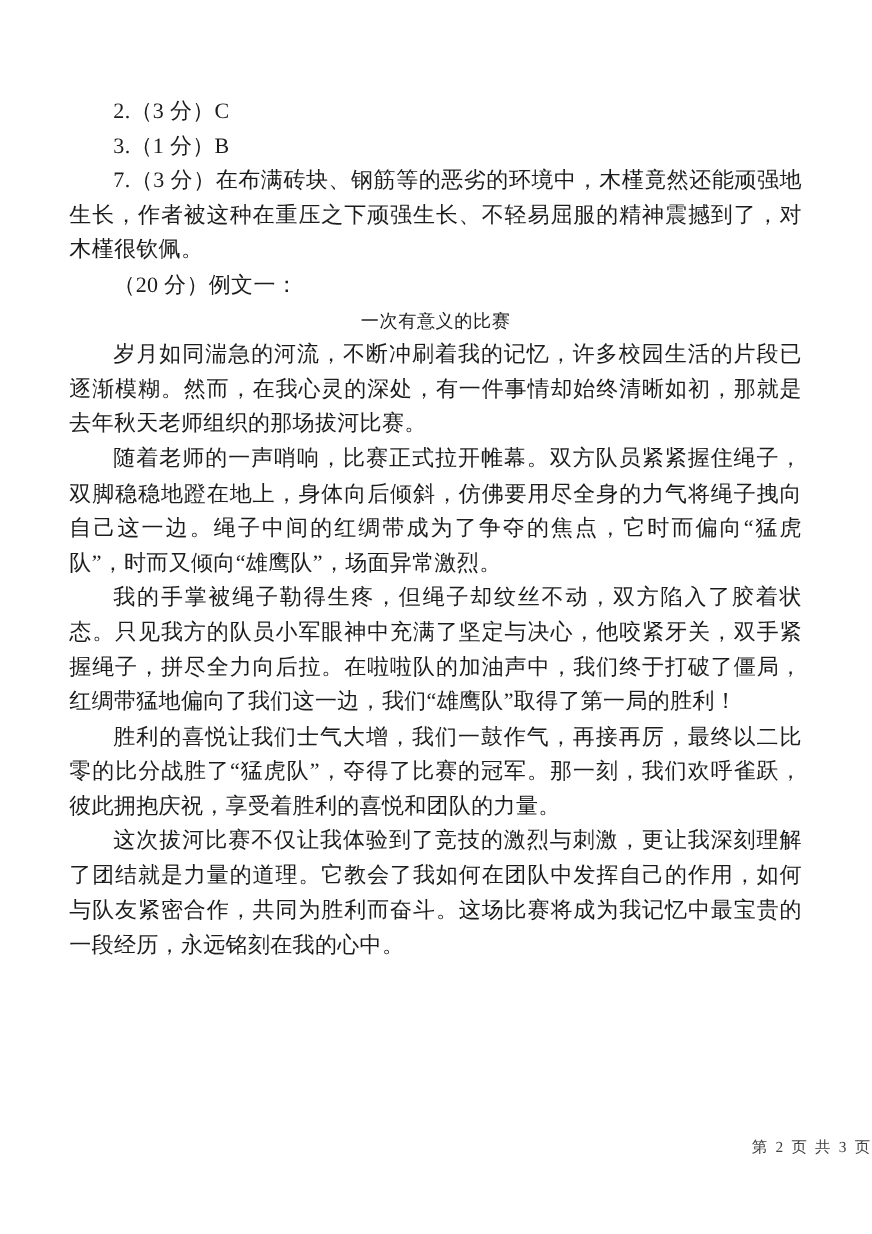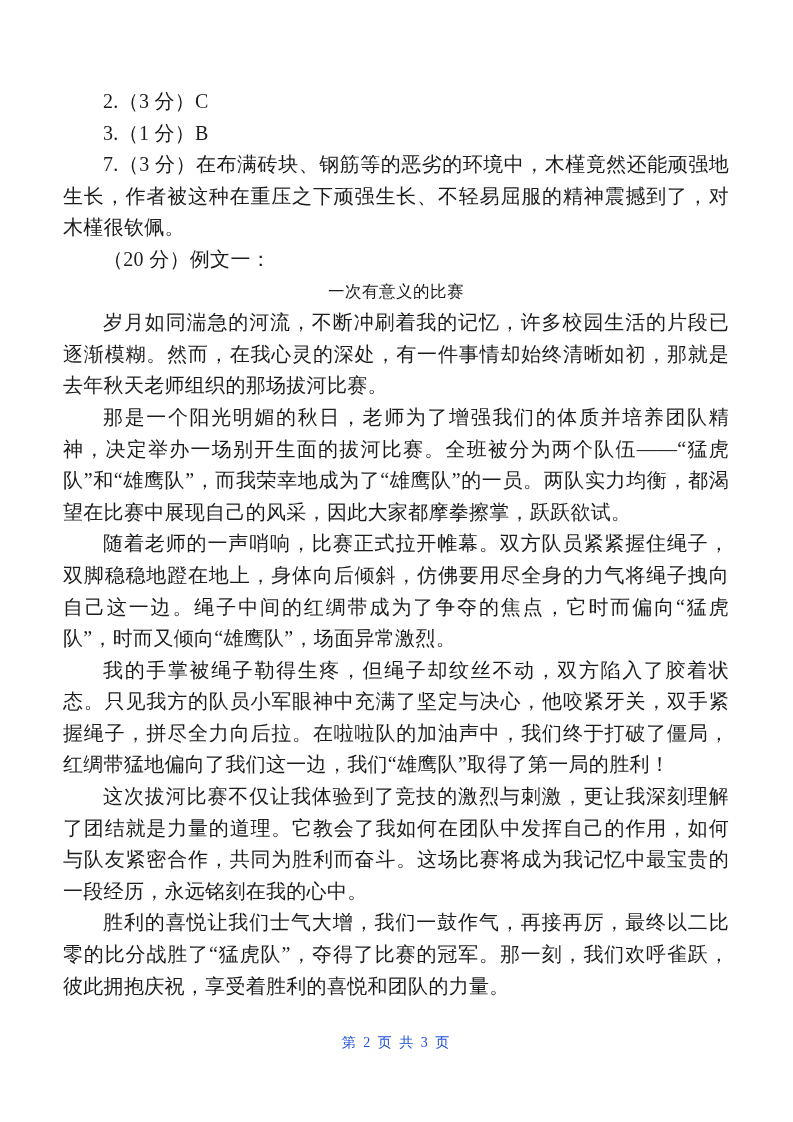--- a/index.html
+++ b/index.html
@@ -40,42 +40,41 @@
     font-size: 16.5px;
     line-height: 31.6px;
     text-align: center;
     letter-spacing: 0.5px;
   }
   .page-footer {
     position: absolute;
     left: 0;
     right: 0;
     top: 1034px;
-    text-align: center;
+    text-align: right;
     font-size: 14px;
-    color: #1d4ed8;
+    color: #404040;
     letter-spacing: 2px;
   }
 </style>
 </head>
 <body>
 
 <div class="page-content">
 
   <p class="ans-line">2.（3 分）C</p>
   <p class="ans-line">3.（1 分）B</p>
   <p class="ans-line">7.（3 分）在布满砖块、钢筋等的恶劣的环境中，木槿竟然还能顽强地生长，作者被这种在重压之下顽强生长、不轻易屈服的精神震撼到了，对木槿很钦佩。</p>
 
 
   <p class="score-note">（20 分）例文一：</p>
 
   <div class="essay-title">一次有意义的比赛</div>
 
   <p class="essay-para">岁月如同湍急的河流，不断冲刷着我的记忆，许多校园生活的片段已逐渐模糊。然而，在我心灵的深处，有一件事情却始终清晰如初，那就是去年秋天老师组织的那场拔河比赛。</p>
-  <p class="essay-para">那是一个阳光明媚的秋日，老师为了增强我们的体质并培养团队精神，决定举办一场别开生面的拔河比赛。全班被分为两个队伍——“猛虎队”和“雄鹰队”，而我荣幸地成为了“雄鹰队”的一员。两队实力均衡，都渴望在比赛中展现自己的风采，因此大家都摩拳擦掌，跃跃欲试。</p>
   <p class="essay-para">随着老师的一声哨响，比赛正式拉开帷幕。双方队员紧紧握住绳子，双脚稳稳地蹬在地上，身体向后倾斜，仿佛要用尽全身的力气将绳子拽向自己这一边。绳子中间的红绸带成为了争夺的焦点，它时而偏向“猛虎队”，时而又倾向“雄鹰队”，场面异常激烈。</p>
   <p class="essay-para">我的手掌被绳子勒得生疼，但绳子却纹丝不动，双方陷入了胶着状态。只见我方的队员小军眼神中充满了坚定与决心，他咬紧牙关，双手紧握绳子，拼尽全力向后拉。在啦啦队的加油声中，我们终于打破了僵局，红绸带猛地偏向了我们这一边，我们“雄鹰队”取得了第一局的胜利！</p>
+  <p class="essay-para">胜利的喜悦让我们士气大增，我们一鼓作气，再接再厉，最终以二比零的比分战胜了“猛虎队”，夺得了比赛的冠军。那一刻，我们欢呼雀跃，彼此拥抱庆祝，享受着胜利的喜悦和团队的力量。</p>
   <p class="essay-para">这次拔河比赛不仅让我体验到了竞技的激烈与刺激，更让我深刻理解了团结就是力量的道理。它教会了我如何在团队中发挥自己的作用，如何与队友紧密合作，共同为胜利而奋斗。这场比赛将成为我记忆中最宝贵的一段经历，永远铭刻在我的心中。</p>
-  <p class="essay-para">胜利的喜悦让我们士气大增，我们一鼓作气，再接再厉，最终以二比零的比分战胜了“猛虎队”，夺得了比赛的冠军。那一刻，我们欢呼雀跃，彼此拥抱庆祝，享受着胜利的喜悦和团队的力量。</p>
 
 </div>
 
 <div class="page-footer">第 2 页 共 3 页</div>
 
 </body></html>

